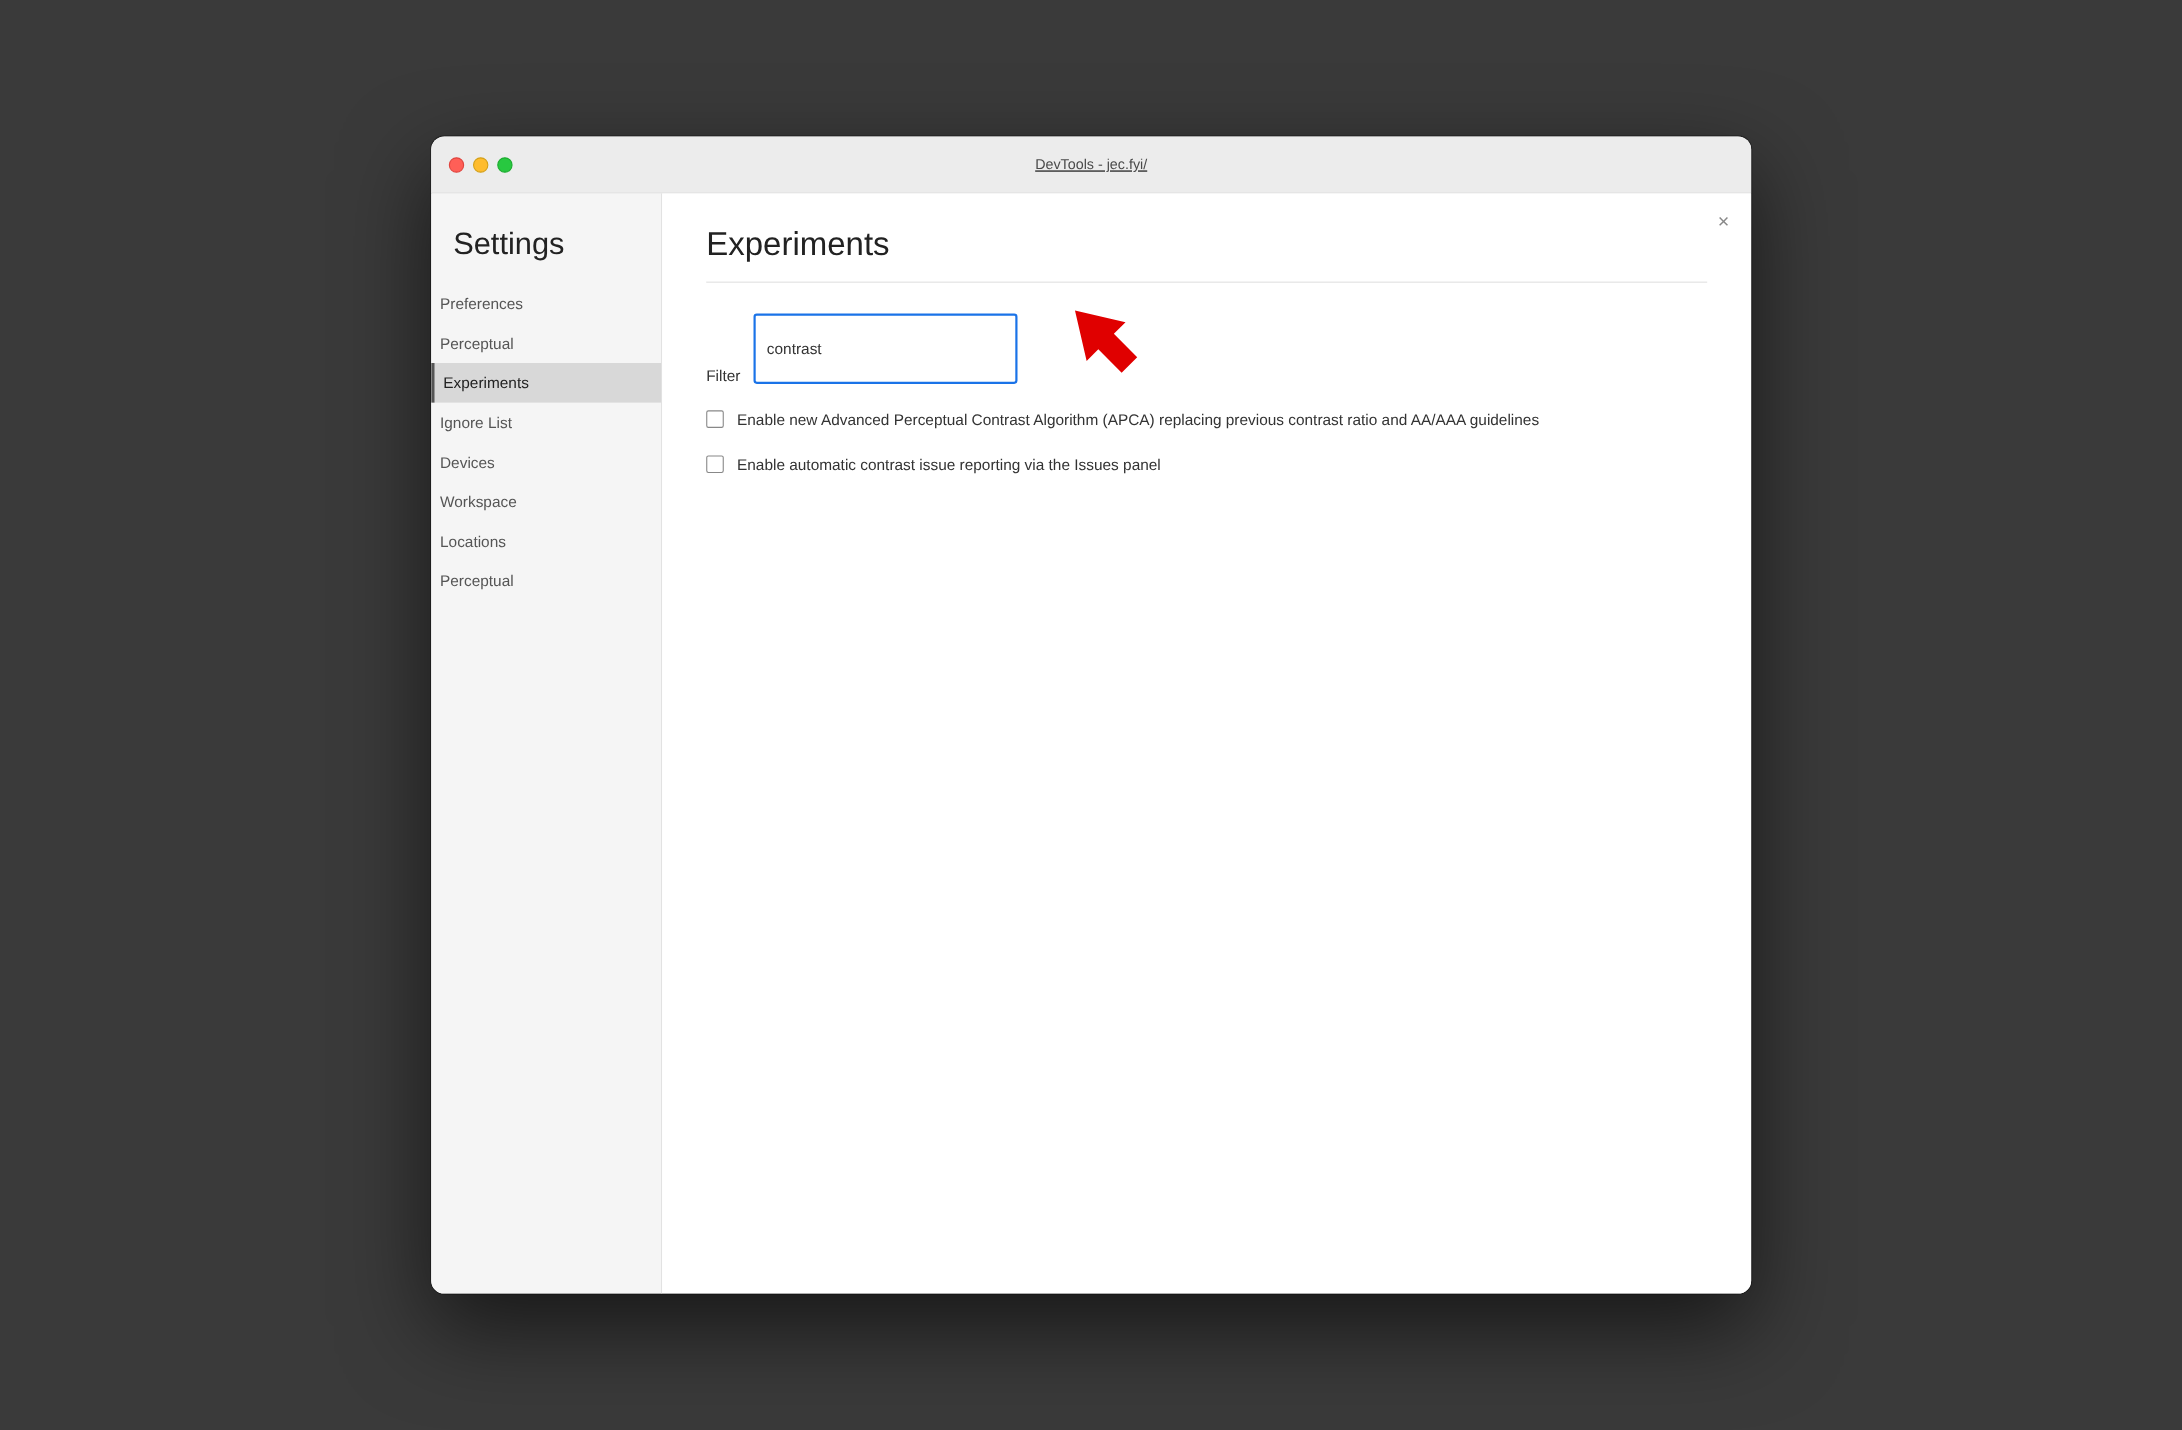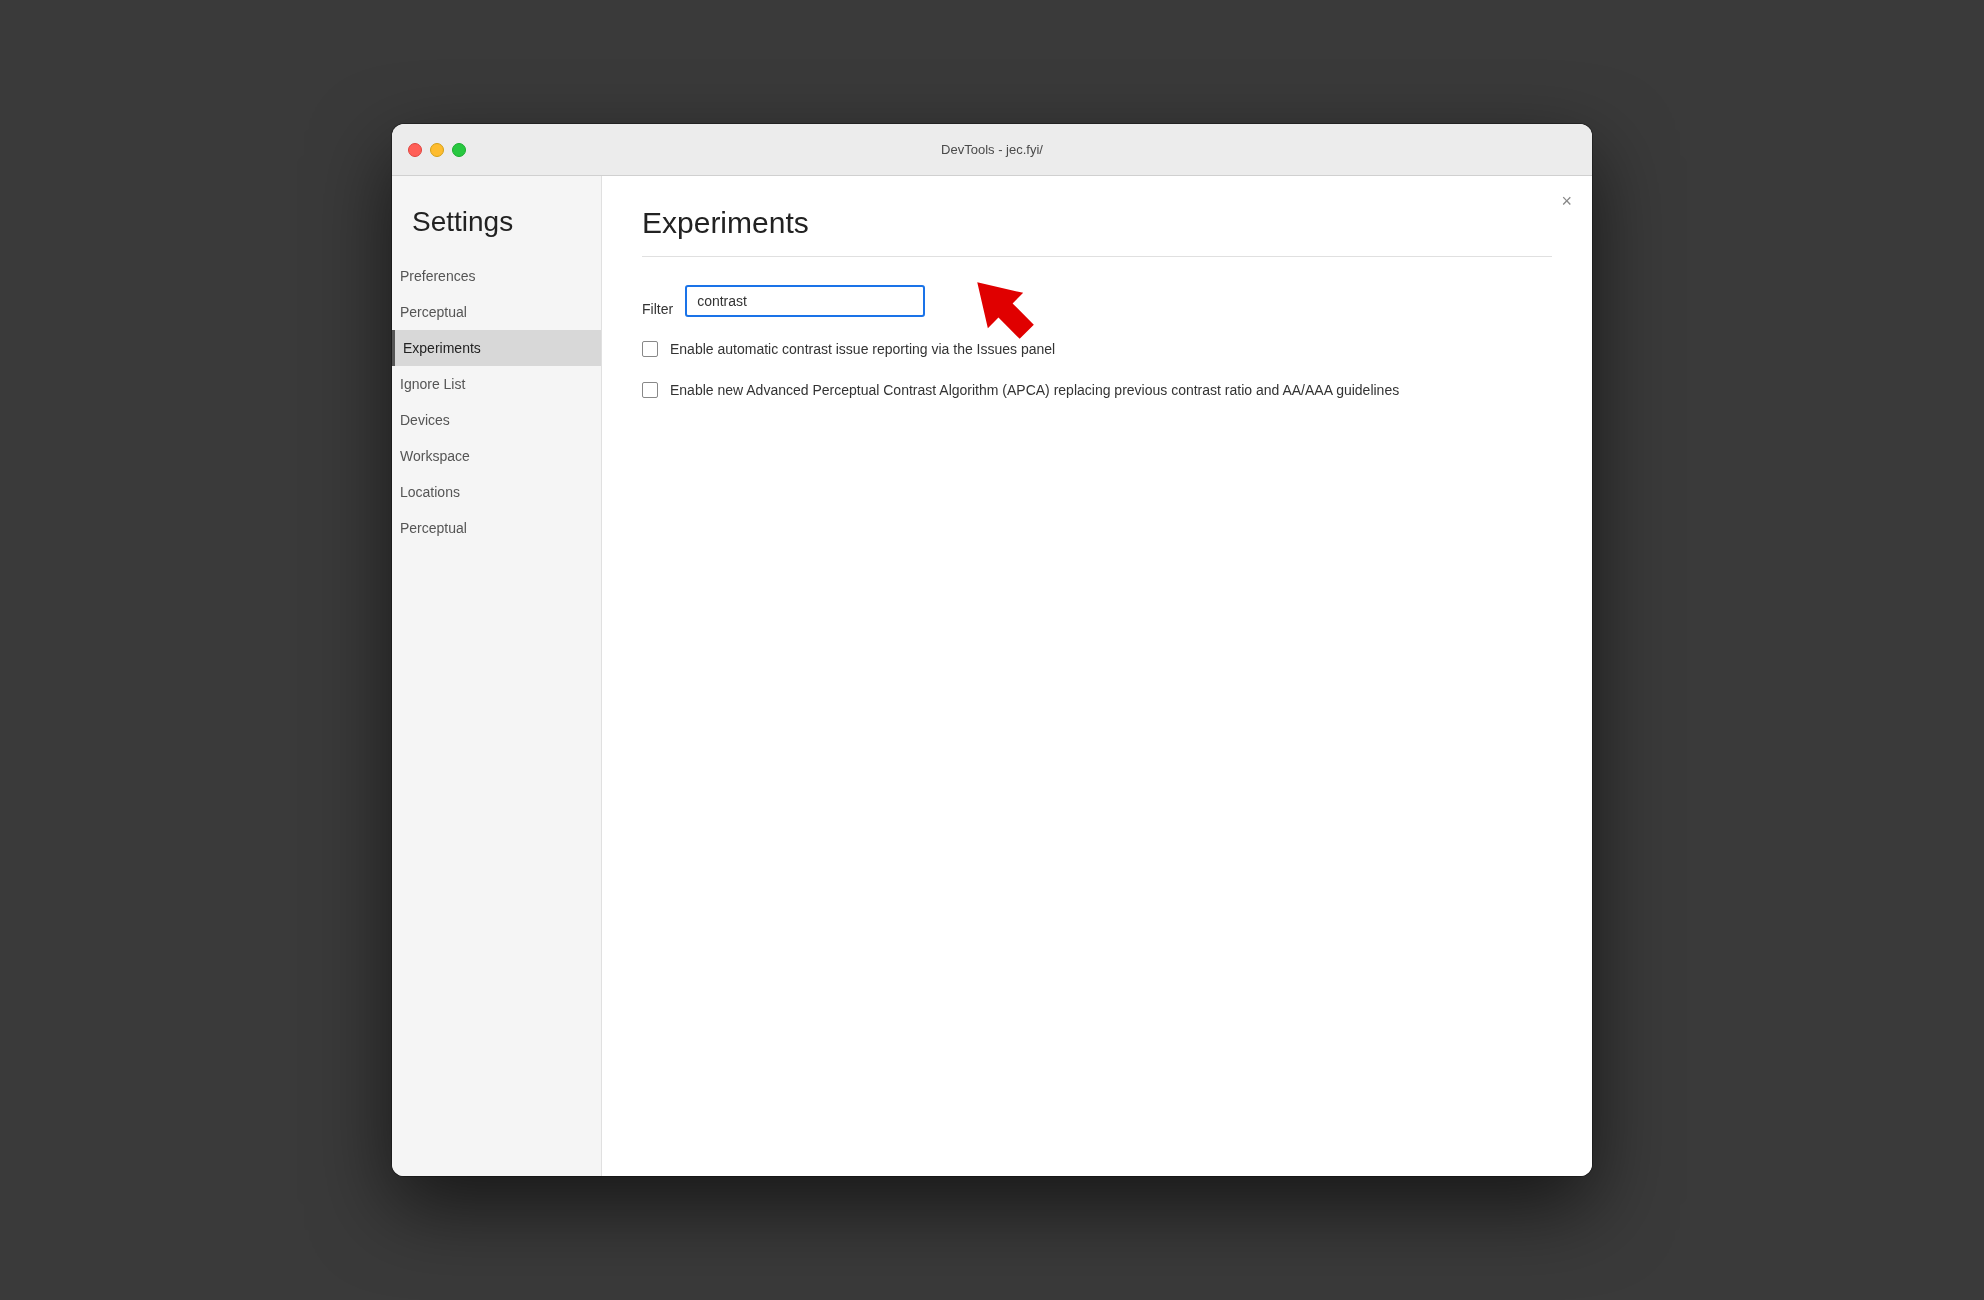--- a/index.html
+++ b/index.html
@@ -28,20 +28,21 @@
 
     .title-bar {
       background: #ececec;
       height: 52px;
       display: flex;
       align-items: center;
       justify-content: center;
       position: relative;
       border-bottom: 1px solid #d0d0d0;
       border-radius: 12px 12px 0 0;
+      text-decoration: underline;
     }
 
     .traffic-lights {
       position: absolute;
       left: 16px;
       display: flex;
       gap: 8px;
       align-items: center;
     }
 
@@ -148,21 +149,21 @@
       position: relative;
     }
 
     .filter-label {
       font-size: 14px;
       color: #333;
     }
 
     .filter-input {
       width: 240px;
-      padding: 6px 10px;
+      padding: 22px 10px;
       font-size: 14px;
       border: 2px solid #1a73e8;
       border-radius: 3px;
       outline: none;
       color: #333;
     }
 
     .arrow-annotation {
       position: absolute;
       left: 320px;
@@ -277,23 +278,23 @@
           <svg class="red-arrow" viewBox="0 0 80 80" xmlns="http://www.w3.org/2000/svg">
             <g transform="rotate(-45, 40, 40)">
               <polygon points="40,5 65,45 50,45 50,75 30,75 30,45 15,45" fill="#e00000"></polygon>
             </g>
           </svg>
         </div>
       </div>
 
 
       <div class="checkbox-item">
+        <input type="checkbox" id="apca-checkbox" style="">
+        <label class="checkbox-label" for="apca-checkbox">Enable new Advanced Perceptual Contrast Algorithm (APCA) replacing previous contrast ratio and AA/AAA guidelines</label>
+      </div>
+
+      <div class="checkbox-item">
         <input type="checkbox" id="auto-contrast-checkbox" style="">
         <label class="checkbox-label" for="auto-contrast-checkbox">Enable automatic contrast issue reporting via the Issues panel</label>
-      </div>
-
-      <div class="checkbox-item">
-        <input type="checkbox" id="apca-checkbox" style="">
-        <label class="checkbox-label" for="apca-checkbox">Enable new Advanced Perceptual Contrast Algorithm (APCA) replacing previous contrast ratio and AA/AAA guidelines</label>
       </div>
     </div>
   </div>
 </div>
 
 </body></html>

